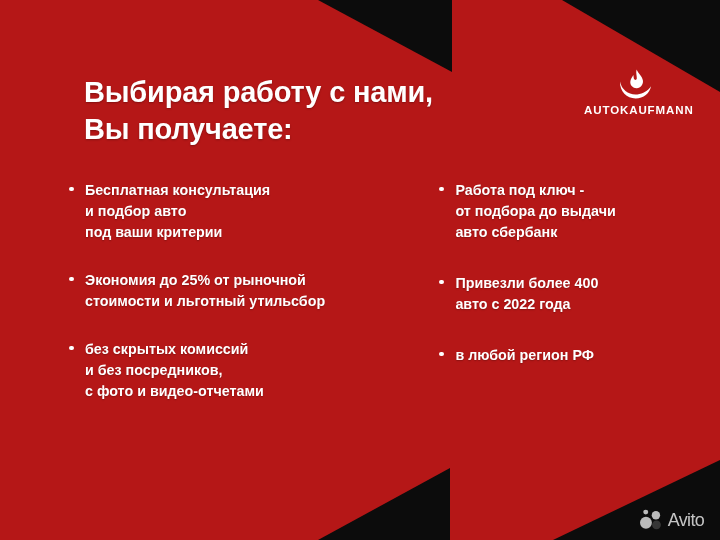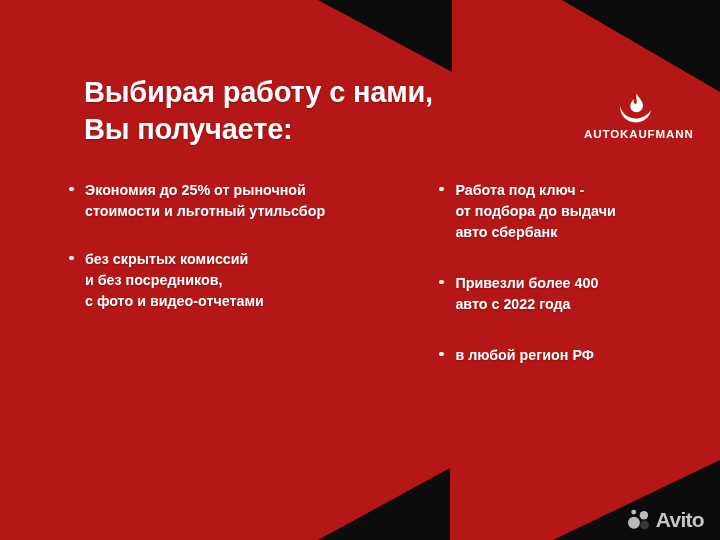--- a/index.html
+++ b/index.html
@@ -22,21 +22,21 @@
     inset:0;
     width:720px;
     height:540px;
     z-index:0;
     pointer-events:none;
   }
 
   
   .logo {
     position:absolute;
-    top:92px;
+    top:68px;
     left:584px;
     width:104px;
     z-index:5;
     text-align:right;
   }
   .logo-mark { width:38px; height:32px; margin:0 auto 4px; display:block; }
   .logo-word {
     color:#ffffff;
     font-size:11.5px;
     font-weight:bold;
@@ -103,22 +103,22 @@
     bottom:9px;
     z-index:8;
     display:flex;
     align-items:center;
     gap:5px;
     opacity:.92;
   }
   .avito-mark { width:23px; height:23px; display:block; }
   .avito-word {
     color:#d5d5d5;
-    font-size:21px;
-    font-weight:bold;
+    font-size:18px;
+    font-weight:normal;
     letter-spacing:-0.7px;
     line-height:1;
   }
 </style>
 </head>
 <body>
 
 <div class="poster">
 
   <svg class="bg-layer" viewBox="0 0 720 540" preserveAspectRatio="none">
@@ -138,20 +138,26 @@
   </div>
 
   <h1 class="heading">
     <span>Выбирая работу с нами,</span>
     <span>Вы получаете:</span>
   </h1>
 
   <div class="cols">
 
     <div class="col-left">
+      <div class="bullet">
+        <span class="dot"></span>
+        <span class="line">Бесплатная консультация</span>
+        <span class="line">и подбор авто</span>
+        <span class="line">под ваши критерии</span>
+      </div>
       <div class="bullet">
         <span class="dot"></span>
         <span class="line">Экономия до 25% от рыночной</span>
         <span class="line">стоимости и льготный утильсбор</span>
       </div>
       <div class="bullet">
         <span class="dot"></span>
         <span class="line">без скрытых комиссий</span>
         <span class="line">и без посредников,</span>
         <span class="line">с фото и видео-отчетами</span>

